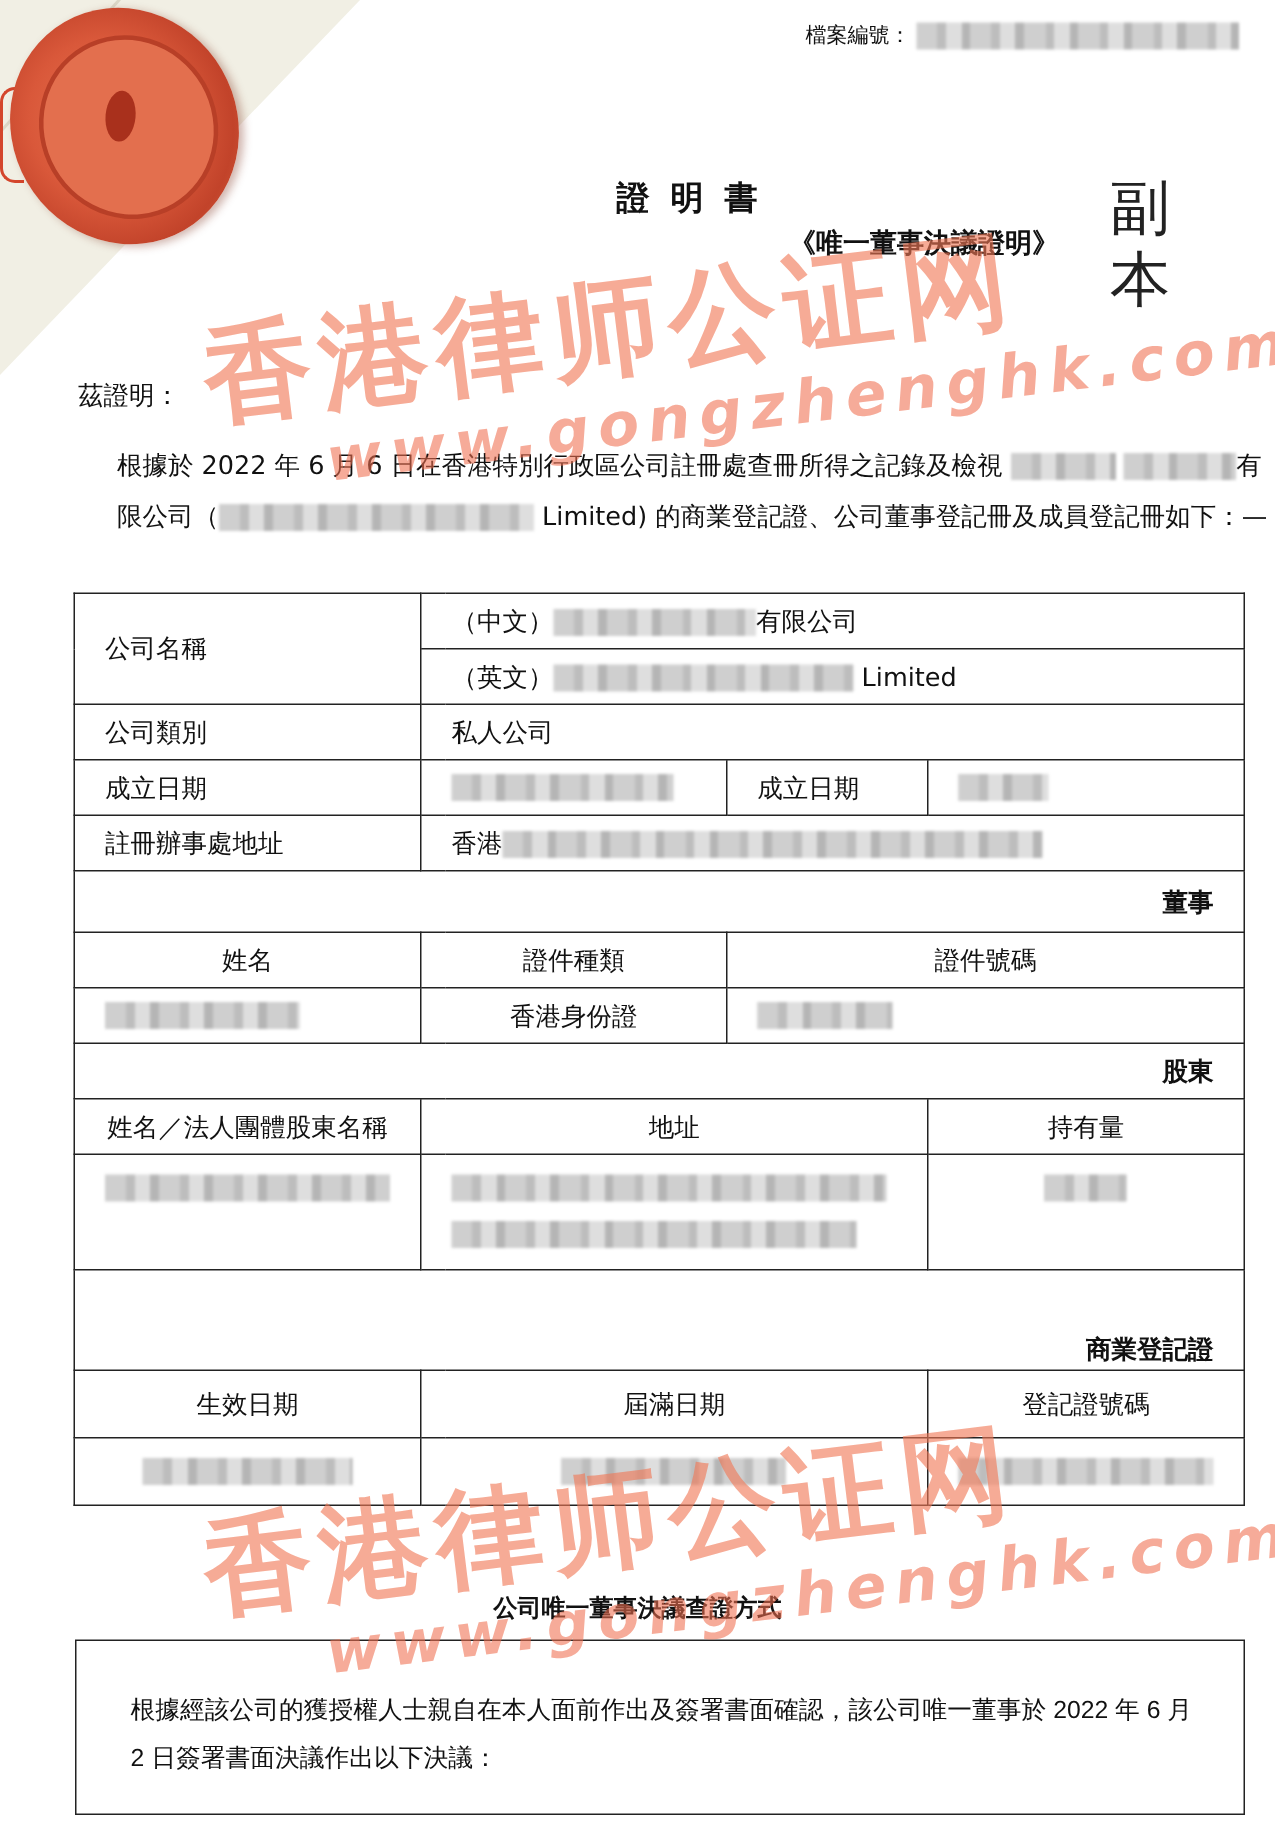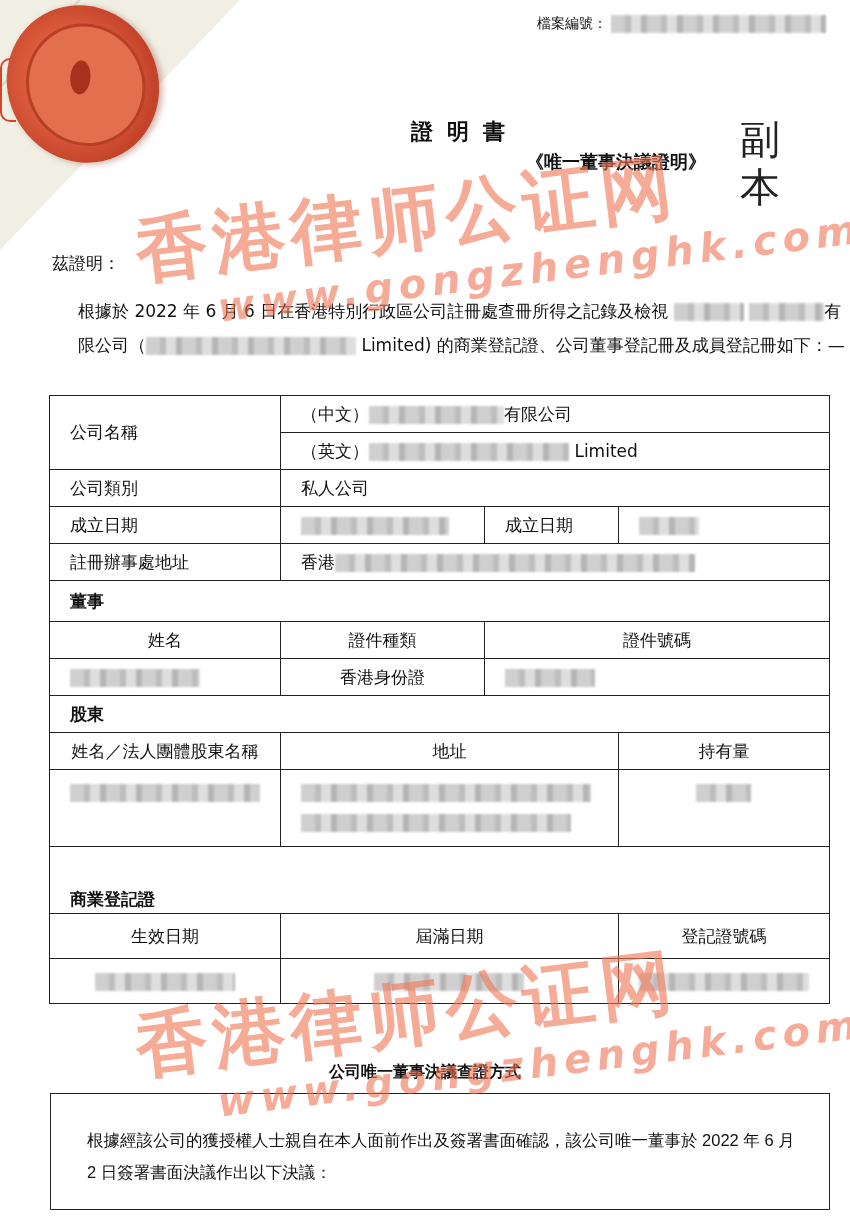--- a/index.html
+++ b/index.html
@@ -43,21 +43,21 @@
   .copy-mark { position: absolute; left: 740px; top: 115px; width: 44px; font-size: 40px; line-height: 48px; font-family: "DejaVu Sans", sans-serif; color: #222; }
 
   .para { position: absolute; left: 52px; font-size: 17px; font-family: "DejaVu Sans", sans-serif; }
   .p1 { top: 252px; }
   .p2 { top: 294px; width: 780px; line-height: 34px; margin-left: 26px; }
   .p2 .blur { height: 18px; }
 
   table.main { position: absolute; left: 49px; top: 395px; width: 781px; border-collapse: collapse; font-family: "DejaVu Sans", sans-serif; font-size: 17px; }
   table.main td { border: 1.5px solid #222; padding: 0 20px; height: 36px; }
   .c { text-align: center; margin-top: 30px; }
-  .sect { text-align: left; font-weight: bold; }
+  .sect { text-align: right; font-weight: bold; }
   td .blur { height: 18px; }
 
   .method-title { position: absolute; left: 0; width: 850px; text-align: center; top: 1062px; font-size: 16px; font-family: "DejaVu Sans", sans-serif; font-weight: bold; }
   .method-box { position: absolute; left: 50px; top: 1093px; width: 778px; height: 115px; border: 1.5px solid #222; font-family: Liberation Sans, sans-serif; font-size: 16.5px; }
   .method-box p { margin: 0; position: absolute; left: 36px; width: 720px; line-height: 32px; top: 30px; }
 
   .wm { position: absolute; color: rgba(240,120,85,0.62); font-family: "DejaVu Sans", sans-serif; font-weight: bold; white-space: nowrap; transform: rotate(-7deg); transform-origin: left top; pointer-events: none; }
   .wm-cn { font-size: 72px; letter-spacing: 6px; }
   .wm-url { font-size: 40px; font-style: italic; letter-spacing: 6px; color: rgba(240,110,80,0.58); }
 </style>

